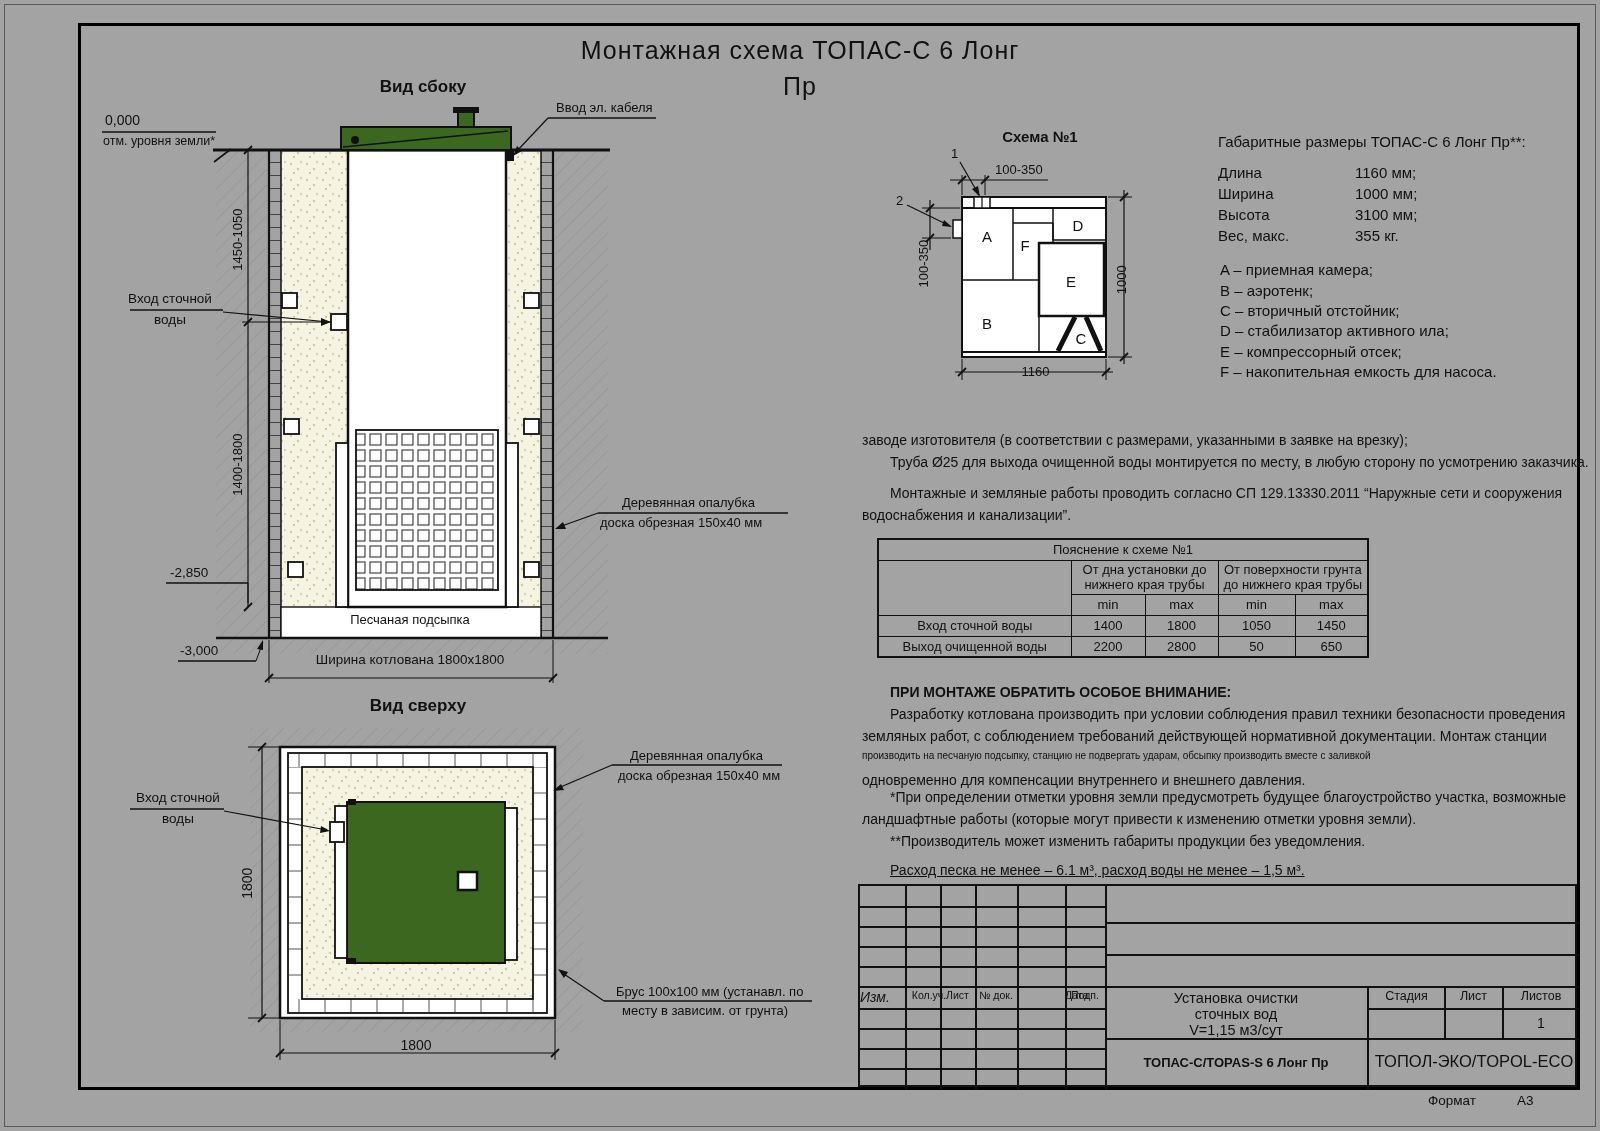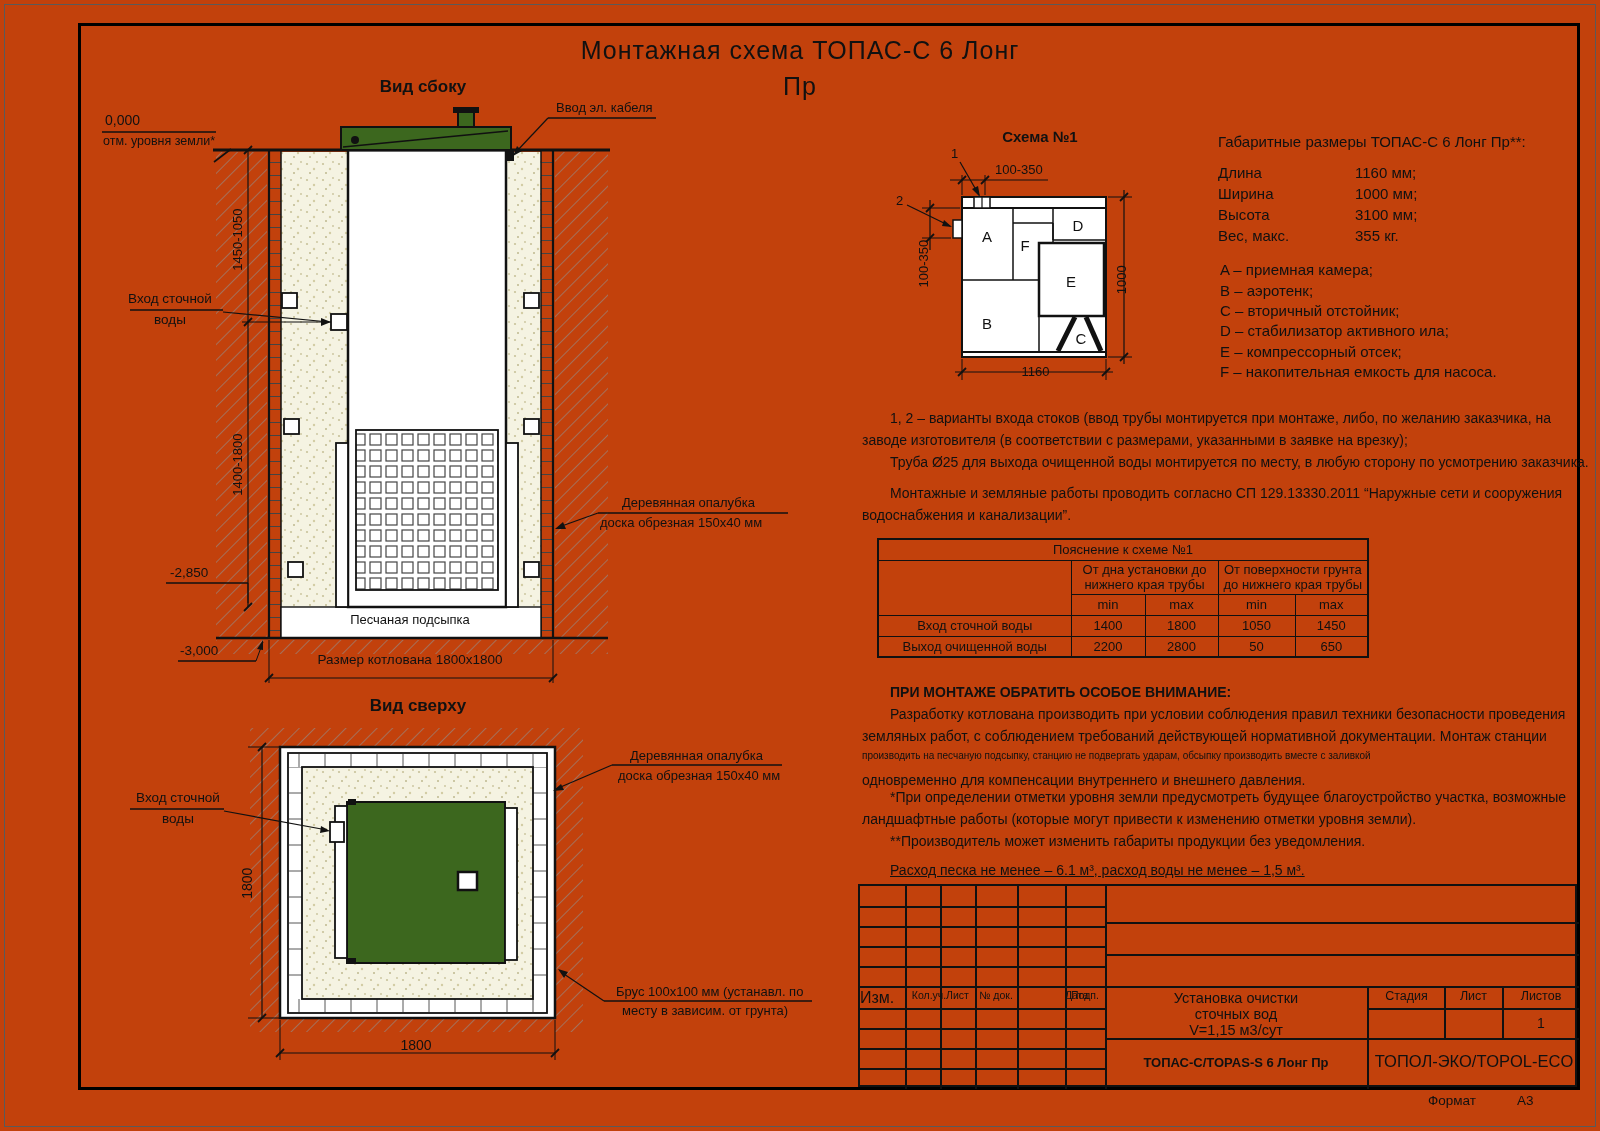--- a/index.html
+++ b/index.html
@@ -1,16 +1,16 @@
 <!DOCTYPE html>
 <html><head>
 <meta charset="utf-8">
 <style>
   html,body{margin:0;padding:0;background:#e8e8e8;}
-  .page{position:relative;width:1600px;height:1131px;background:#c2410c;overflow:hidden;
+  .page{position:relative;width:1600px;height:1131px;background:#a3a3a3;overflow:hidden;
         font-family:"Liberation Sans",sans-serif;color:#111;}
   .outer-border{position:absolute;left:4px;top:4px;width:1590px;height:1121px;border:1.5px solid #5a5a5a;}
   .frame{position:absolute;left:78px;top:23px;width:1496px;height:1061px;border:3px solid #000;}
   .art{position:absolute;left:0;top:0;}
   .lbl{position:absolute;white-space:nowrap;font-size:13px;line-height:1.18;color:#111;}
   .c{text-align:center;}
   .b{font-weight:bold;}
   .rot{transform:rotate(-90deg);transform-origin:center center;}
   .und{text-decoration:underline;}
   .tbl{position:absolute;border-collapse:collapse;table-layout:fixed;font-size:13px;}
@@ -220,21 +220,21 @@
   <div class="lbl" style="left:556px;top:100px;font-size:13px;">Ввод эл. кабеля</div>
   <div class="lbl" style="left:105px;top:112px;font-size:14px;">0,000</div>
   <div class="lbl" style="left:103px;top:134px;font-size:12.5px;">отм. уровня земли*</div>
   <div class="lbl c" style="left:120px;top:291px;width:100px;font-size:13.5px;">Вход сточной</div>
   <div class="lbl c" style="left:120px;top:312px;width:100px;font-size:13.5px;">воды</div>
   <div class="lbl c rot" style="left:198px;top:232px;width:80px;font-size:13px;">1450-1050</div>
   <div class="lbl c rot" style="left:198px;top:457px;width:80px;font-size:13px;">1400-1800</div>
   <div class="lbl" style="left:170px;top:565px;font-size:13.5px;">-2,850</div>
   <div class="lbl" style="left:180px;top:643px;font-size:13.5px;">-3,000</div>
   <div class="lbl c" style="left:320px;top:612px;width:180px;font-size:13px;">Песчаная подсыпка</div>
-  <div class="lbl c" style="left:300px;top:652px;width:220px;font-size:13.5px;">Размер котлована 1800х1800</div>
+  <div class="lbl c" style="left:300px;top:652px;width:220px;font-size:13.5px;">Ширина котлована 1800х1800</div>
   <div class="lbl" style="left:622px;top:495px;font-size:13px;">Деревянная опалубка</div>
   <div class="lbl" style="left:600px;top:515px;font-size:13px;">доска обрезная 150х40 мм</div>
 
   <div class="lbl c b" style="left:348px;top:696px;width:140px;font-size:17px;">Вид сверху</div>
   <div class="lbl c" style="left:128px;top:790px;width:100px;font-size:13.5px;">Вход сточной</div>
   <div class="lbl c" style="left:128px;top:811px;width:100px;font-size:13.5px;">воды</div>
   <div class="lbl c rot" style="left:217px;top:875px;width:60px;font-size:14px;">1800</div>
   <div class="lbl c" style="left:386px;top:1037px;width:60px;font-size:14px;">1800</div>
   <div class="lbl" style="left:630px;top:748px;font-size:13px;">Деревянная опалубка</div>
   <div class="lbl" style="left:618px;top:768px;font-size:13px;">доска обрезная 150х40 мм</div>
@@ -264,21 +264,20 @@
   <div class="lbl" style="left:1355px;top:206px;font-size:15px;">3100 мм;</div>
   <div class="lbl" style="left:1218px;top:227px;font-size:15px;">Вес, макс.</div>
   <div class="lbl" style="left:1355px;top:227px;font-size:15px;">355 кг.</div>
   <div class="lbl" style="left:1220px;top:261px;font-size:15px;">A – приемная камера;</div>
   <div class="lbl" style="left:1220px;top:282px;font-size:15px;">B – аэротенк;</div>
   <div class="lbl" style="left:1220px;top:302px;font-size:15px;">C – вторичный отстойник;</div>
   <div class="lbl" style="left:1220px;top:322px;font-size:15px;">D – стабилизатор активного ила;</div>
   <div class="lbl" style="left:1220px;top:343px;font-size:15px;">E – компрессорный отсек;</div>
   <div class="lbl" style="left:1220px;top:363px;font-size:15px;">F – накопительная емкость для насоса.</div>
 
-  <div class="lbl" style="left:890px;top:410px;font-size:14px;">1, 2 – варианты входа  стоков (ввод трубы монтируется при монтаже, либо, по желанию заказчика, на</div>
   <div class="lbl" style="left:862px;top:432px;font-size:14px;">заводе изготовителя (в соответствии с размерами, указанными в заявке на врезку);</div>
   <div class="lbl" style="left:890px;top:454px;font-size:14px;">Труба Ø25 для выхода очищенной воды монтируется по месту, в любую сторону по усмотрению заказчика.</div>
   <div class="lbl" style="left:890px;top:485px;font-size:14px;">Монтажные и земляные работы проводить согласно СП 129.13330.2011 “Наружные сети и сооружения</div>
   <div class="lbl" style="left:862px;top:507px;font-size:14px;">водоснабжения и канализации”.</div>
 
   <table class="tbl" style="left:877px;top:538px;width:490px;">
     <colgroup>
         <col style="width:193px">
         <col style="width:74px">
         <col style="width:73px">
@@ -354,21 +353,21 @@
     <div class="tb-line" style="left:0;top:182px;width:245px;height:1.5px;"></div>
 
     <div class="tb-line" style="left:245px;top:36px;width:474px;height:1.5px;"></div>
     <div class="tb-line" style="left:245px;top:68px;width:474px;height:1.5px;"></div>
     <div class="tb-line" style="left:507px;top:100px;width:2px;height:103px;"></div>
     <div class="tb-line" style="left:584px;top:100px;width:1.5px;height:52px;"></div>
     <div class="tb-line" style="left:642px;top:100px;width:1.5px;height:52px;"></div>
     <div class="tb-line" style="left:507px;top:122px;width:212px;height:1.5px;"></div>
     <div class="tb-line" style="left:245px;top:152px;width:474px;height:2px;"></div>
 
-    <div class="lbl c" style="left:0;top:103px;width:23px;font-size:16px;">Изм.</div>
+    <div class="lbl c" style="left:0;top:103px;width:23px;font-size:14px;font-style:italic;">Изм.</div>
     <div class="lbl c" style="left:45px;top:103px;width:48px;font-size:10.5px;">Кол.уч.</div>
     <div class="lbl c" style="left:80px;top:103px;width:35px;font-size:10.5px;">Лист</div>
     <div class="lbl c" style="left:115px;top:103px;width:42px;font-size:10.5px;">№ док.</div>
     <div class="lbl c" style="left:157px;top:103px;width:48px;font-size:10.5px;margin-left:44px;">Подп.</div>
     <div class="lbl c" style="left:205px;top:103px;width:20px;font-size:10.5px;">Дата</div>
 
     <div class="lbl c" style="left:255px;top:104px;width:242px;font-size:14.5px;">Установка очистки</div>
     <div class="lbl c" style="left:255px;top:120px;width:242px;font-size:14.5px;">сточных вод</div>
     <div class="lbl c" style="left:255px;top:136px;width:242px;font-size:14.5px;">V=1,15 м3/сут</div>
 

